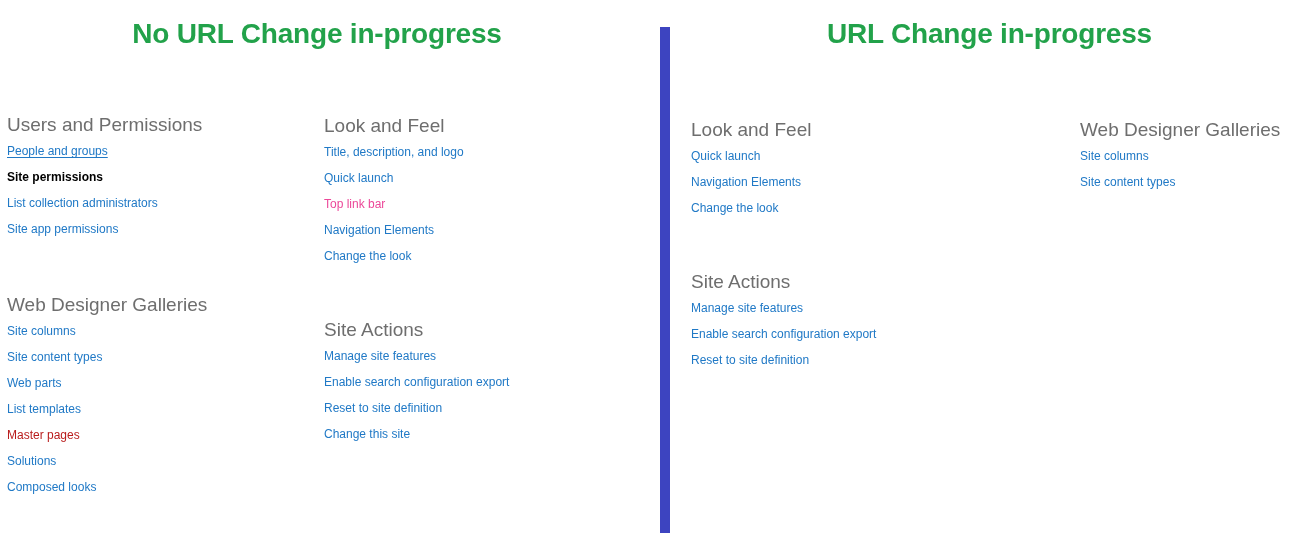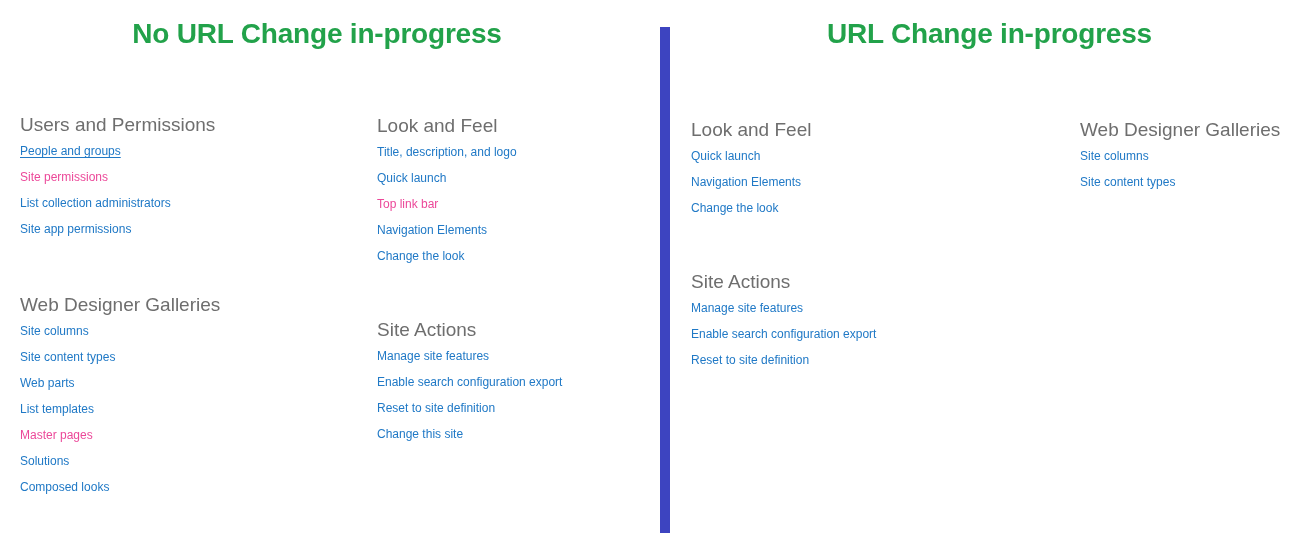--- a/index.html
+++ b/index.html
@@ -62,21 +62,21 @@
 
   
   .columns {
     position: absolute;
     top: 112px;
     left: 0;
     right: 0;
     display: flex;
     align-items: flex-start;
   }
-  .panel-left  .columns { padding-left: 20px; gap: 40px; }
+  .panel-left  .columns { padding-left: 7px; }
   .panel-right .columns { padding-left: 21px; }
 
   .col { flex: 0 0 auto; }
   .panel-left  .col-0 { width: 317px; }
   .panel-left  .col-1 { width: 330px; }
   .panel-right .col-0 { width: 389px; }
   .panel-right .col-1 { width: 229px; }
 
   
   .group { margin-bottom: 0; }
@@ -126,33 +126,33 @@
 <div class="canvas" style="background: rgb(255, 255, 255);">
 
   <div class="panel panel-left">
     <div class="panel-title" style="color: rgb(34, 162, 74);">No URL Change in-progress</div>
     <div class="columns">
       <div class="col col-0">
           <div class="group">
             <div class="group-title" style="color: rgb(110, 110, 110);">Users and Permissions</div>
             <ul class="link-list">
               <li><a class="site-link is-hovered" href="#" style="color: rgb(32, 121, 198);">People and groups</a></li>
-              <li><a class="site-link" href="#" style="color: #ec4899;">Site permissions</a></li>
+              <li><a class="site-link" href="#" style="color: #000000; font-weight: bold;">Site permissions</a></li>
               <li><a class="site-link" href="#" style="color: rgb(32, 121, 198);">List collection administrators</a></li>
               <li><a class="site-link" href="#" style="color: rgb(32, 121, 198);">Site app permissions</a></li>
             </ul>
           </div>
           <div class="group">
             <div class="group-title" style="color: rgb(110, 110, 110);">Web Designer Galleries</div>
             <ul class="link-list">
               <li><a class="site-link" href="#" style="color: rgb(32, 121, 198);">Site columns</a></li>
               <li><a class="site-link" href="#" style="color: rgb(32, 121, 198);">Site content types</a></li>
               <li><a class="site-link" href="#" style="color: rgb(32, 121, 198);">Web parts</a></li>
               <li><a class="site-link" href="#" style="color: rgb(32, 121, 198);">List templates</a></li>
-              <li><a class="site-link" href="#" style="color: #ec4899;">Master pages</a></li>
+              <li><a class="site-link" href="#" style="color: #b91c1c;">Master pages</a></li>
               <li><a class="site-link" href="#" style="color: rgb(32, 121, 198);">Solutions</a></li>
               <li><a class="site-link" href="#" style="color: rgb(32, 121, 198);">Composed looks</a></li>
             </ul>
           </div>
         </div>
       <div class="col col-1">
           <div class="group">
             <div class="group-title" style="color: rgb(110, 110, 110);">Look and Feel</div>
             <ul class="link-list">
               <li><a class="site-link" href="#" style="color: rgb(32, 121, 198);">Title, description, and logo</a></li>

